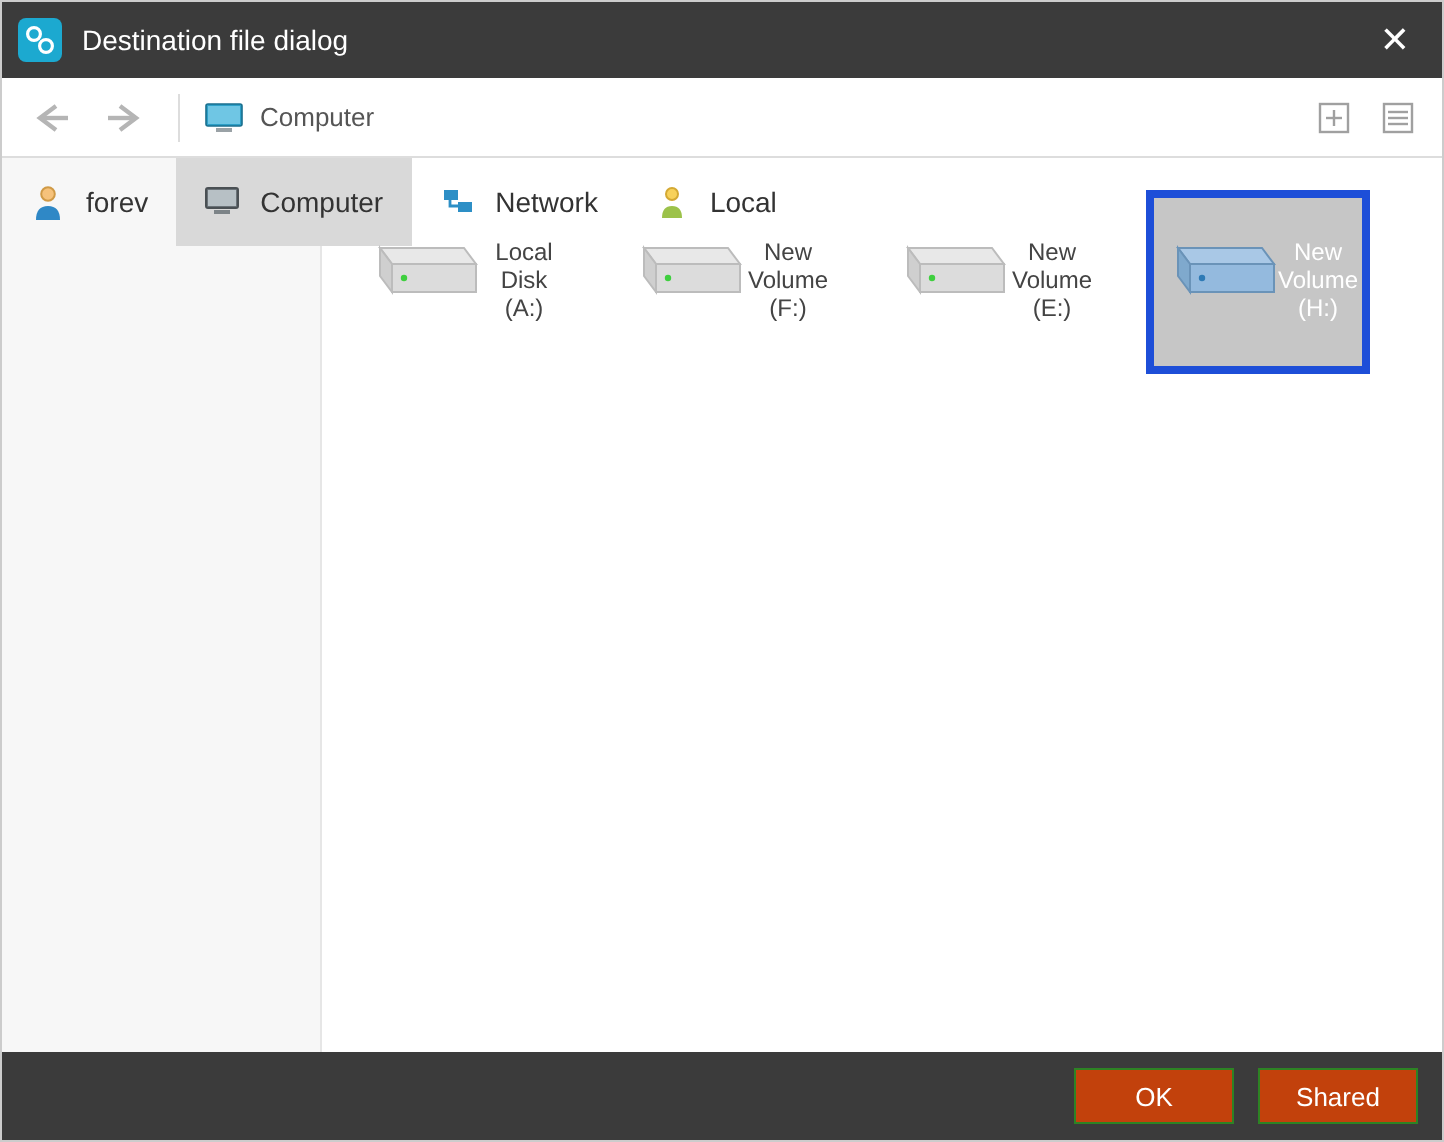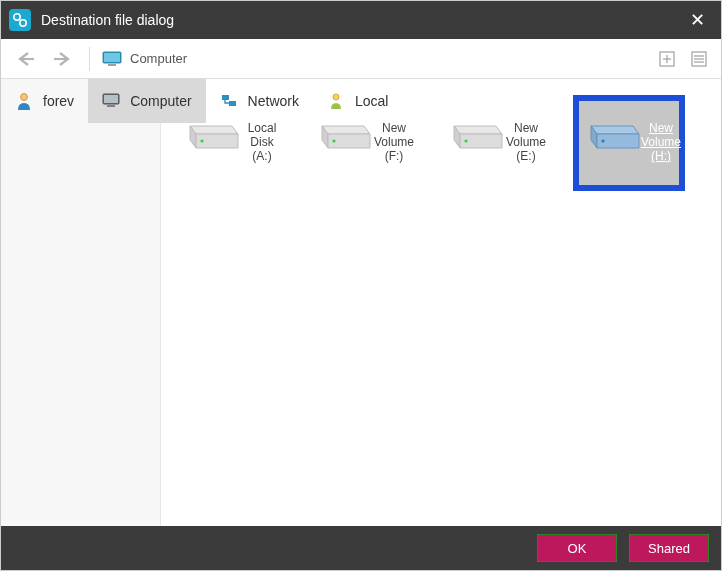--- a/index.html
+++ b/index.html
@@ -113,35 +113,34 @@
       color: #444;
     }
     .drive .icon-wrap {
       width: 64px; height: 42px;
       display:flex; align-items:center; justify-content:center;
       margin-bottom: 18px;
       margin-top: 6px;
     }
     .drive.selected {
       background: #c6c6c6;
-      border: 6px solid #1d4ed8;
-      color: #fff;
-      text-decoration: underline;
+      border: 4px solid #1d4ed8;
+      color: #fff;
     }
     
     .footer {
       height: 44px;
       background: #3b3b3b;
       display: flex; align-items: center; justify-content: flex-end;
       padding: 0 12px; gap: 12px;
     }
     .btn {
       min-width: 80px;
       height: 28px;
-      background: #be185d;
+      background: #c2410c;
       color: #fff;
       border: 1px solid #2d8324;
       display:flex; align-items:center; justify-content:center;
       cursor:pointer;
       font-size: 13px;
     }
   </style>
 </head>
 <body>
 

